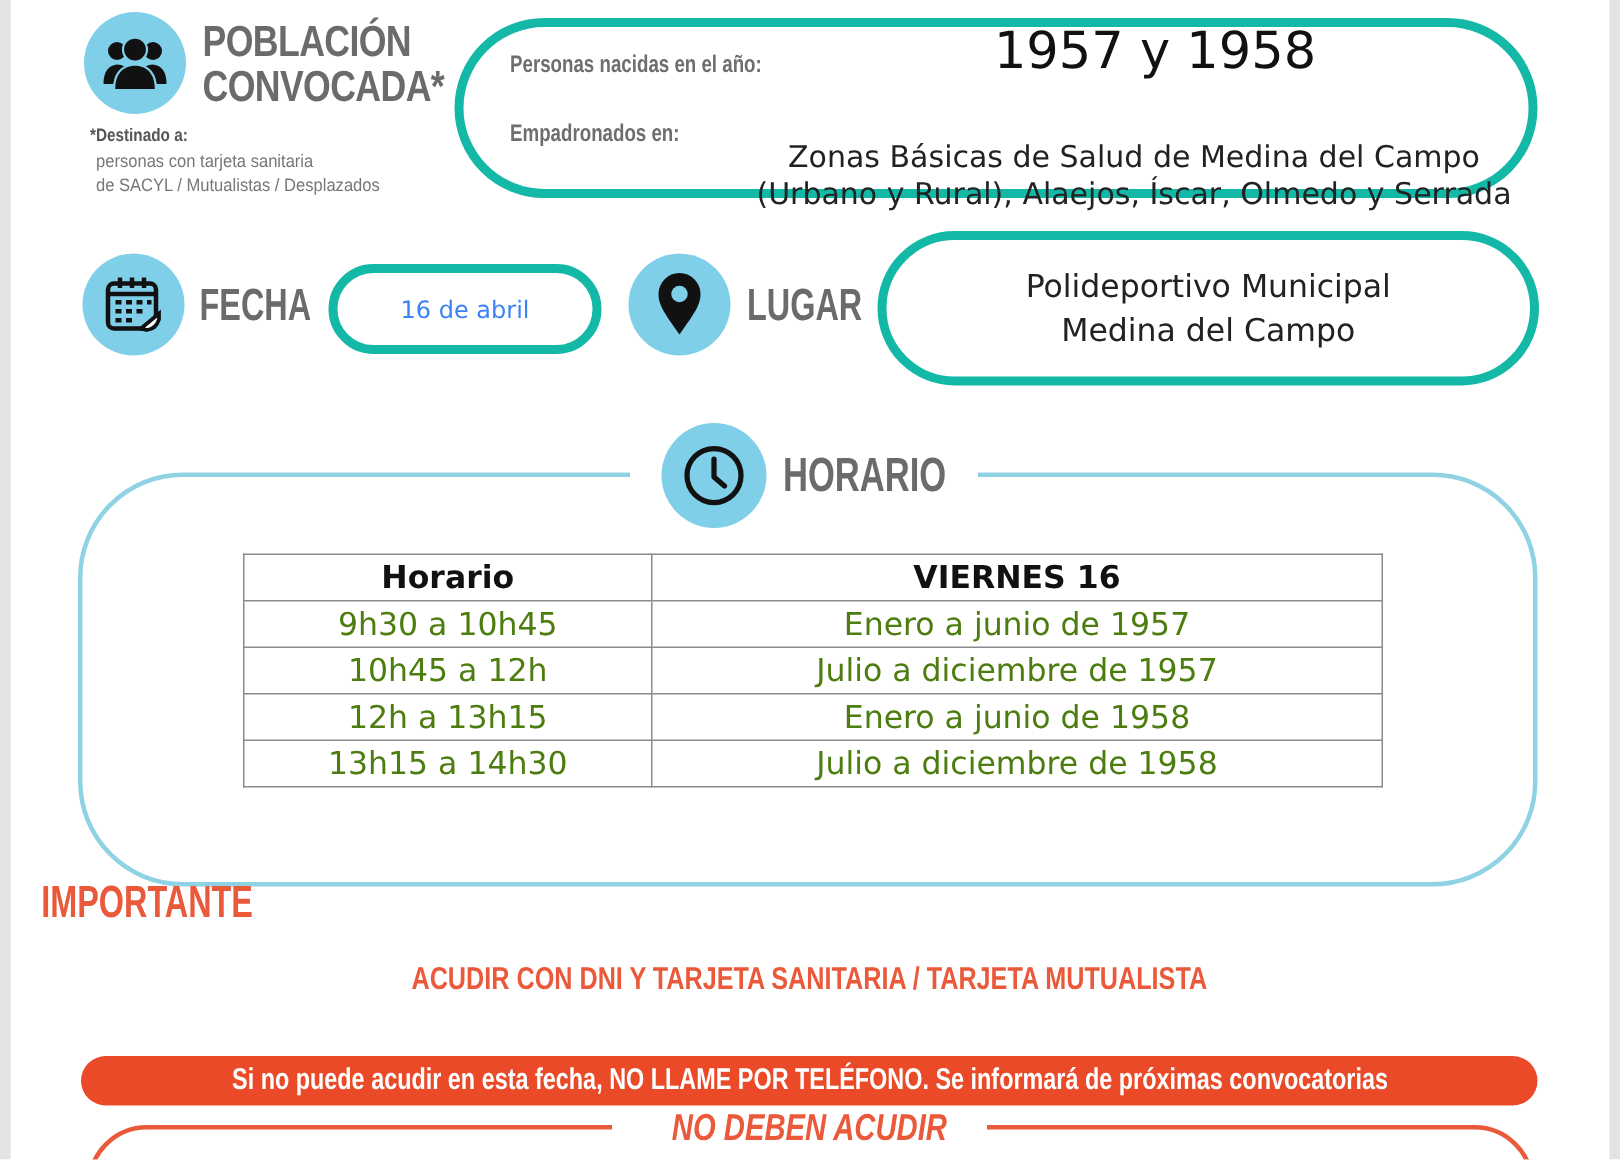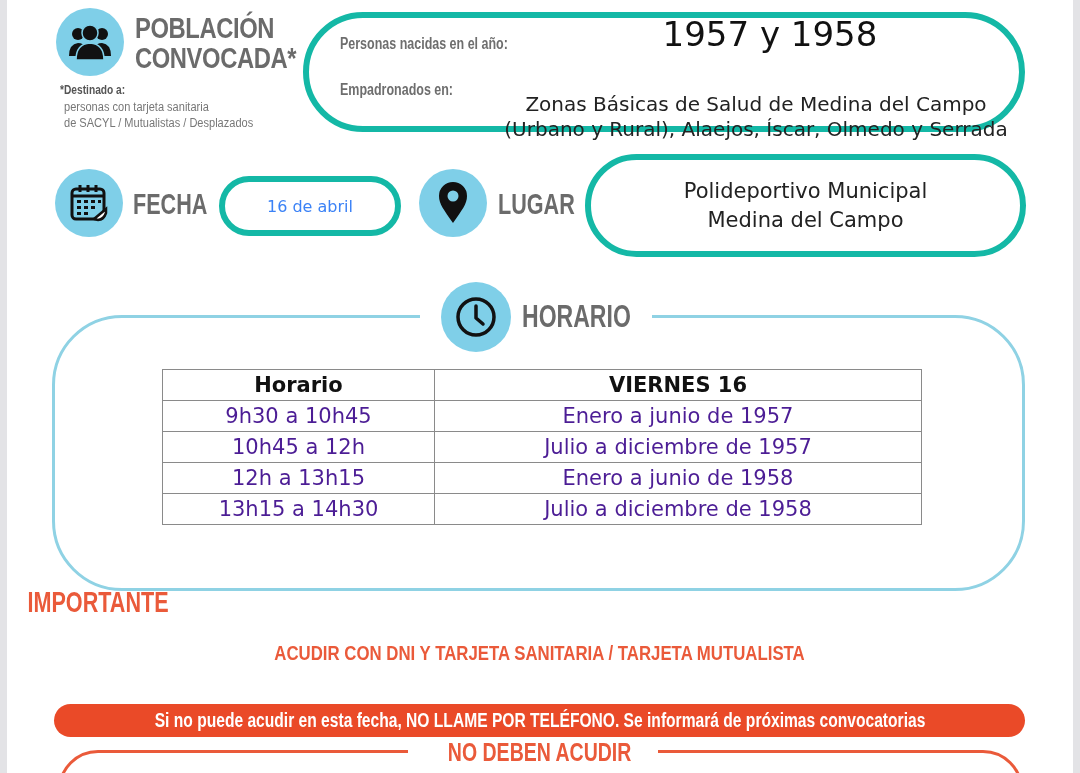--- a/index.html
+++ b/index.html
@@ -51,42 +51,42 @@
   }
   #horario-gap { position: absolute; left: 420px; top: 305px; width: 232px; height: 22px; background: #fff; }
   #horario-icon { left: 441px; top: 282px; width: 70px; height: 70px; }
   #horario-label { left: 522px; top: 298px; font-size: 32px; transform: scaleX(0.72); }
 
   #schedule {
     position: absolute; left: 162px; top: 369px; width: 760px; border-collapse: collapse;
     font-family: "DejaVu Sans", sans-serif;
   }
   #schedule th, #schedule td {
-    border: 1.5px solid #8a8a8a; text-align: center; height: 31px; font-size: 21px; color: #4c1d95; font-weight: normal; padding: 0;
+    border: 1.5px solid #8a8a8a; text-align: center; height: 31px; font-size: 21px; color: #4d7c0f; font-weight: normal; padding: 0;
   }
   #schedule th { font-weight: bold; color: #111; }
   #schedule th:first-child, #schedule td:first-child { width: 272px; }
 
   
   #importante { position: absolute; left: 0; width: 1080px; top: 585px; text-align: left; }
   #importante span { display: inline-block; font-family: "Liberation Sans", sans-serif; font-weight: bold; color: #ea5a3a; font-size: 30px; transform: scaleX(0.72); }
   #acudir { position: absolute; left: 0; width: 1080px; top: 641px; text-align: center; }
   #acudir span { display: inline-block; font-family: "Liberation Sans", sans-serif; font-weight: bold; color: #ea5a3a; font-size: 21px; transform: scaleX(0.8); white-space: nowrap; }
   #warning-bar {
     position: absolute; left: 54px; top: 674px; width: 971px; height: 33px; border-radius: 17px;
     background: #ea4a28; display: flex; align-items: center; justify-content: center; overflow: hidden; margin-top: 30px;
   }
   #warning-bar span { display: inline-block; font-family: "Liberation Sans", sans-serif; font-weight: bold; color: #fff; font-size: 20px; transform: scaleX(0.78); white-space: nowrap; }
 
   #nodeben-frame {
     position: absolute; left: 58px; top: 750px; width: 965px; height: 80px;
     border: 3px solid #ea5a3a; border-radius: 60px;
   }
   #nodeben-gap { position: absolute; left: 408px; top: 740px; width: 250px; height: 22px; background: #fff; }
-  #nodeben-title { position: absolute; left: 0; width: 1080px; top: 738px; text-align: center; }
+  #nodeben-title { position: absolute; left: 0; width: 1080px; top: 738px; text-align: center; font-style: italic; }
   #nodeben-title span { display: inline-block; font-family: "Liberation Sans", sans-serif; font-weight: bold; color: #ea5a3a; font-size: 25px; transform: scaleX(0.78); white-space: nowrap; }
 </style>
 </head>
 <body>
 
 <div class="edge-left"></div>
 <div class="edge-right"></div>
 
 <div class="circle-icon" id="pob-icon">
   <svg width="44" height="40" viewBox="0 0 44 40">

